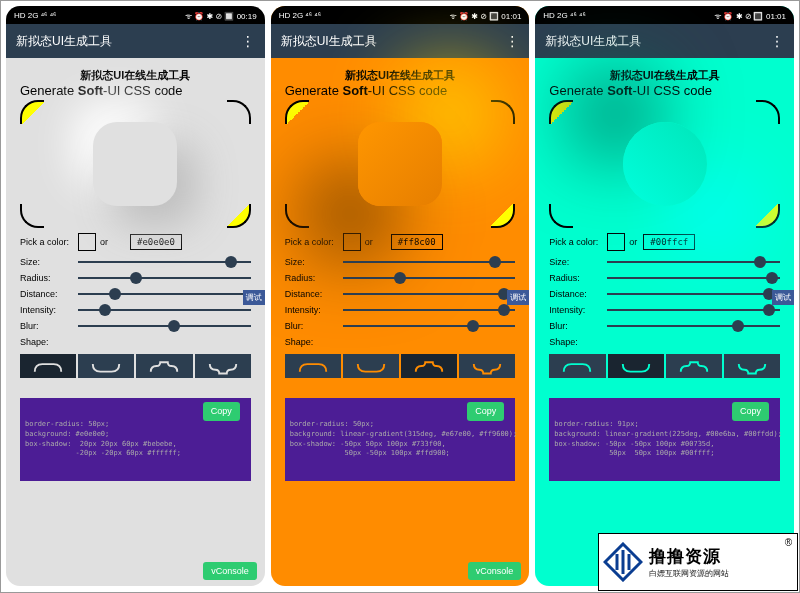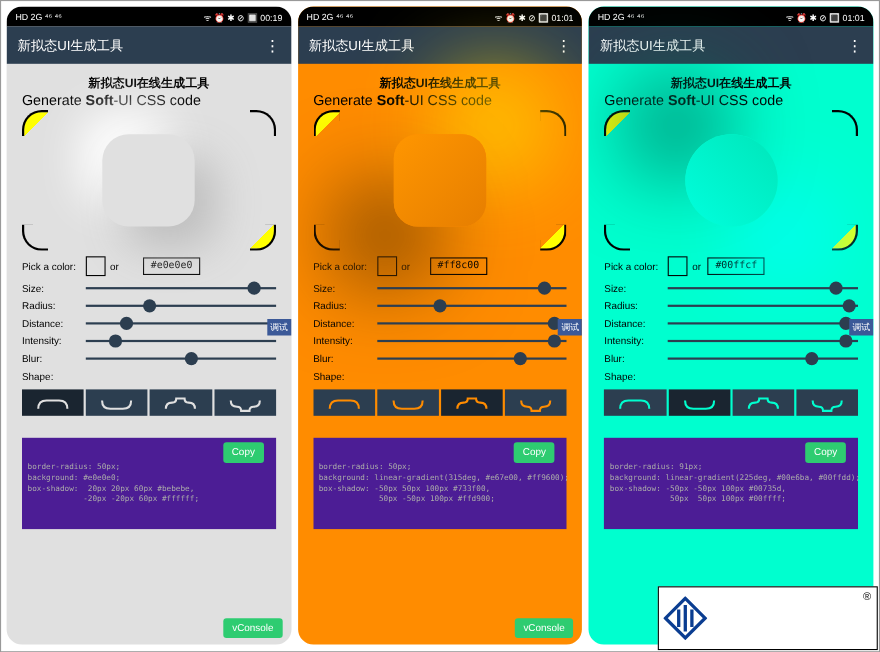--- a/index.html
+++ b/index.html
@@ -316,14 +316,18 @@
     </div>
   </div>
 
 <div class="watermark">
   <svg class="wm-logo" viewBox="0 0 40 40">
     <polygon points="20,2 38,20 20,38 2,20" fill="none" stroke="#0a3d91" stroke-width="3"></polygon>
     <line x1="20" y1="8" x2="20" y2="32" stroke="#0a3d91" stroke-width="3"></line>
     <line x1="14" y1="12" x2="14" y2="28" stroke="#0a3d91" stroke-width="3"></line>
     <line x1="26" y1="12" x2="26" y2="28" stroke="#0a3d91" stroke-width="3"></line>
   </svg>
+  <div class="wm-text">
+    <span class="wm-main">撸撸资源</span>
+    <span class="wm-sub">白嫖互联网资源的网站</span>
+  </div>
   <span class="wm-r">®</span>
 </div>
 
 </body></html>

